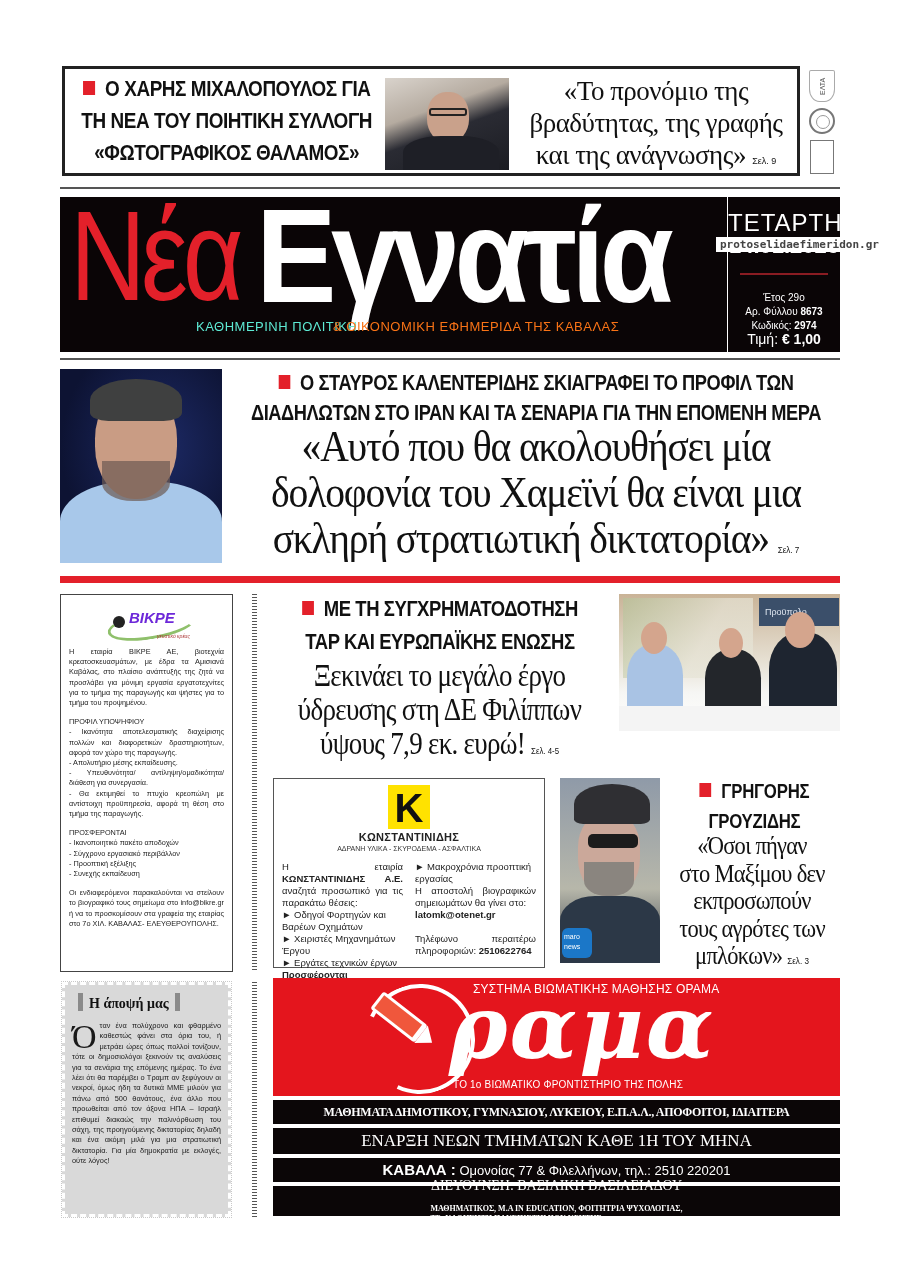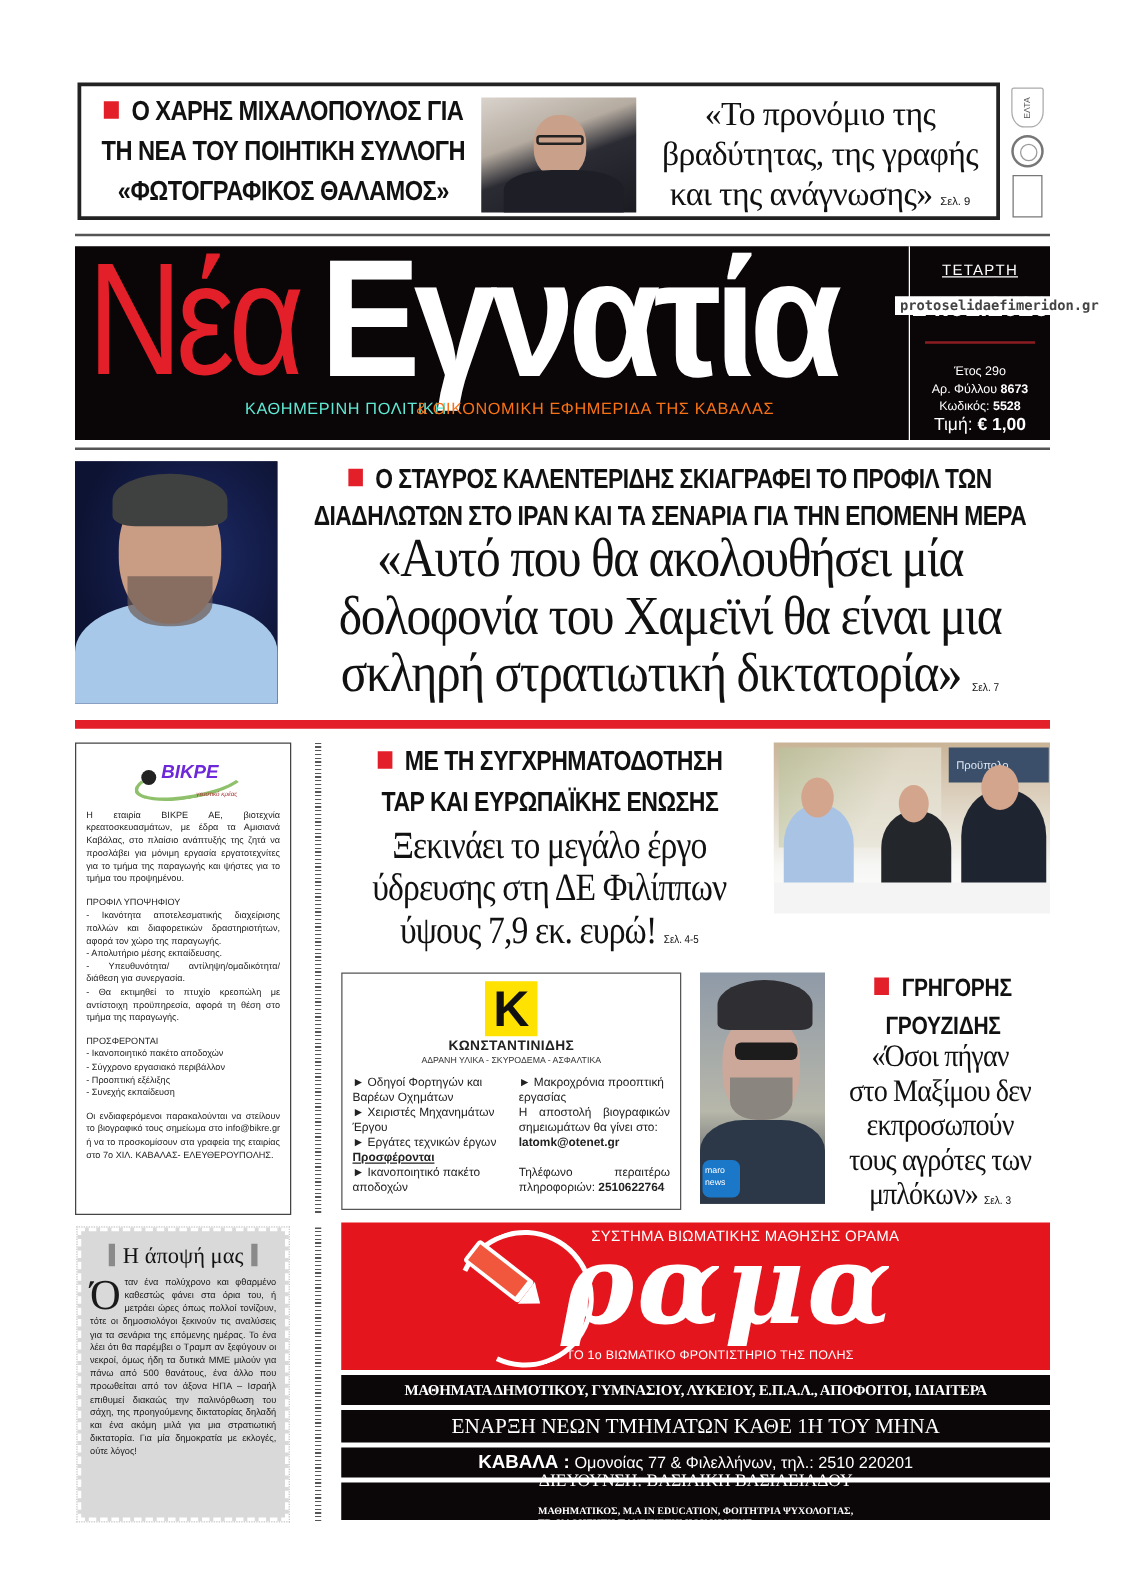--- a/index.html
+++ b/index.html
@@ -28,21 +28,21 @@
 
   
   #masthead { left: 60px; top: 197px; width: 780px; height: 155px; background: #0a0506; }
   #mast-logo { left: 10px; top: -6px; white-space: nowrap; height: 130px; }
   #mast-nea { color: #e3202a; font-family: "Liberation Sans", sans-serif; font-weight: normal; font-size: 128px; line-height: 130px; letter-spacing: -6px; display: inline-block; transform: scaleX(0.82); transform-origin: left; }
   #mast-egnatia { position:absolute; left: 186px; top: 0; color: #fff; font-family: "Liberation Sans", sans-serif; font-weight: bold; font-size: 134px; line-height: 130px; letter-spacing: -6px; transform: scaleX(0.9); transform-origin: left; }
   #mast-sub-left { left: 136px; top: 122px; color:#5eead4; font-size: 13px; letter-spacing: 0.5px; }
   #mast-sub-right { left: 273px; top: 122px; color:#f97316; font-size: 13px; letter-spacing: 0.5px; }
   #mast-divider { left: 667px; top: 0; width: 1px; height: 155px; background: #fff; }
   #mast-side { left: 668px; top: 0; width: 112px; height: 155px; text-align: center; color: #fff; }
-  #mast-day { position:absolute; left: 0; top: 12px; width: 112px; font-size: 12px; letter-spacing: 1px; text-decoration: underline; }
+  #mast-day { position:absolute; left: 0; top: 12px; width: 112px; font-size: 24px; letter-spacing: 1px; }
   #mast-date { position:absolute; left: 0; top: 36px; width: 112px; font-size: 22px; font-weight: bold; }
   #mast-watermark { position:absolute; left: -12px; top: 40px; background: #fff; color: #444; font-family: "DejaVu Sans Mono", monospace; font-weight: bold; font-size: 11px; padding: 1px 4px; white-space: nowrap; }
   #mast-redline { position:absolute; left: 12px; top: 76px; width: 88px; height: 2px; background: #8a1c22; }
   #mast-meta { position:absolute; left: 0; top: 94px; width: 112px; font-size: 10px; line-height: 14px; }
   #mast-meta b { font-weight: bold; }
   #mast-price { position:absolute; left:0; top:134px; width:112px; font-size:14px; }
 
   
   #lead-photo { left: 60px; top: 369px; width: 162px; height: 194px; background: #10163a; overflow:hidden; }
   #lead-photo .bg { position:absolute; inset:0; background: radial-gradient(ellipse at 60% 40%, #1d2a66 0%, #0d1333 70%); }
@@ -109,21 +109,21 @@
   #s3-photo .coat { position:absolute; left:0; top:118px; width:100px; height:70px; background:#2c3847; border-radius: 35% 35% 0 0; }
   #s3-photo .mic { position:absolute; left:2px; top:150px; width:30px; height:30px; background:#1b77c8; border-radius:6px; color:#fff; font-size:7px; line-height:10px; padding:4px 2px; }
 
   #s3-kicker { left: 668px; top: 776px; width: 172px; text-align:center; font-weight:bold; font-size: 20px; line-height: 30px; letter-spacing: -0.3px; transform: scaleX(0.84); transform-origin: center top; }
   #s3-kicker .w { width: 205px; margin-left: -16px; }
   #s3-headline { left: 664px; top: 832px; width: 176px; text-align:center; font-family: "Liberation Serif", serif; font-size: 25px; line-height: 27.5px; letter-spacing: -0.8px; transform: scaleX(0.9); transform-origin: center top; }
   #s3-headline .w { width: 196px; margin-left: -10px; }
 
   
   #editorial { left: 62px; top: 982px; width: 169px; height: 235px; background: #d9d9d9; border: 3px dashed #fff; outline: 1px dotted #c9c9c9; padding: 8px 7px; }
-  #ed-title { text-align:center; font-family: "Liberation Serif", serif; font-weight: normal; font-size: 18px; line-height: 22px; margin-bottom: 6px; }
+  #ed-title { text-align:left; font-family: "Liberation Serif", serif; font-weight: bold; font-size: 14px; line-height: 22px; margin-bottom: 6px; }
   #ed-title .bar { display:inline-block; width: 5px; height: 18px; background:#8a8a8a; vertical-align:-3px; margin: 0 6px; }
   #ed-body { font-size: 7.4px; line-height: 10.4px; text-align: justify; color: #1a1a1a; }
   #ed-drop { float:left; font-family: "Liberation Serif", serif; font-size: 34px; line-height: 28px; margin: 0 3px 0 0; padding-top: 2px; }
 
   
   #orama { left: 273px; top: 978px; width: 567px; height: 209px; }
   #orama-top { position:absolute; left:0; top:0; width:567px; height:118px; background:#e4151d; overflow:hidden; }
   #orama-circle { position:absolute; left:92px; top:6px; width:110px; height:110px; border: 4px solid #fff; border-radius:50%; border-left-color: transparent; transform: rotate(-20deg); }
   #orama-pencil { position:absolute; left:98px; top:28px; width:56px; height:22px; background:#fff; transform: rotate(38deg); border-radius: 3px; }
   #orama-pencil:after { content:""; position:absolute; right:-14px; top:0; border-left:14px solid #fff; border-top:11px solid transparent; border-bottom:11px solid transparent; }
@@ -178,21 +178,21 @@
   <div id="mast-sub-right" class="abs">&amp; ΟΙΚΟΝΟΜΙΚΗ ΕΦΗΜΕΡΙΔΑ ΤΗΣ ΚΑΒΑΛΑΣ</div>
   <div id="mast-divider" class="abs"></div>
   <div id="mast-side" class="abs">
     <div id="mast-day">ΤΕΤΑΡΤΗ</div>
     <div id="mast-date">14.01.2026</div>
     <div id="mast-watermark">protoselidaefimeridon.gr</div>
     <div id="mast-redline"></div>
     <div id="mast-meta">
       <div>Έτος 29ο</div>
       <div><span>Αρ. Φύλλου</span> <b>8673</b></div>
-      <div><span>Κωδικός:</span> <b>5528</b></div>
+      <div><span>Κωδικός:</span> <b>2974</b></div>
     </div>
     <div id="mast-price"><span>Τιμή:</span> <b>€ 1,00</b></div>
   </div>
 </div>
 
 <div class="hrule" style="top:358px;"></div>
 
 <div id="lead-photo" class="abs">
   <div class="bg"></div>
     <div class="shirt"></div>
@@ -268,20 +268,21 @@
     <div class="h h3"></div>
   <div class="table"></div>
 </div>
 
 <div id="konst" class="abs">
   <div id="konst-logo">K</div>
   <div id="konst-name">ΚΩΝΣΤΑΝΤΙΝΙΔΗΣ</div>
   <div id="konst-tag">ΑΔΡΑΝΗ ΥΛΙΚΑ - ΣΚΥΡΟΔΕΜΑ - ΑΣΦΑΛΤΙΚΑ</div>
   <div id="konst-cols">
     <div class="col">
+      <div class="c"><span>Η εταιρία</span> <b>ΚΩΝΣΤΑΝΤΙΝΙΔΗΣ Α.Ε.</b> <span>αναζητά προσωπικό για τις παρακάτω θέσεις:</span></div>
       <div>► Οδηγοί Φορτηγών και Βαρέων Οχημάτων</div>
       <div>► Χειριστές Μηχανημάτων Έργου</div>
       <div>► Εργάτες τεχνικών έργων</div>
       <div class="center">Προσφέρονται</div>
       <div>► Ικανοποιητικό πακέτο αποδοχών</div>
     </div>
     <div class="col">
       <div>► Μακροχρόνια προοπτική εργασίας</div>
       <div class="c">Η αποστολή βιογραφικών σημειωμάτων θα γίνει στο:</div>
       <div><b>latomk@otenet.gr</b></div>

